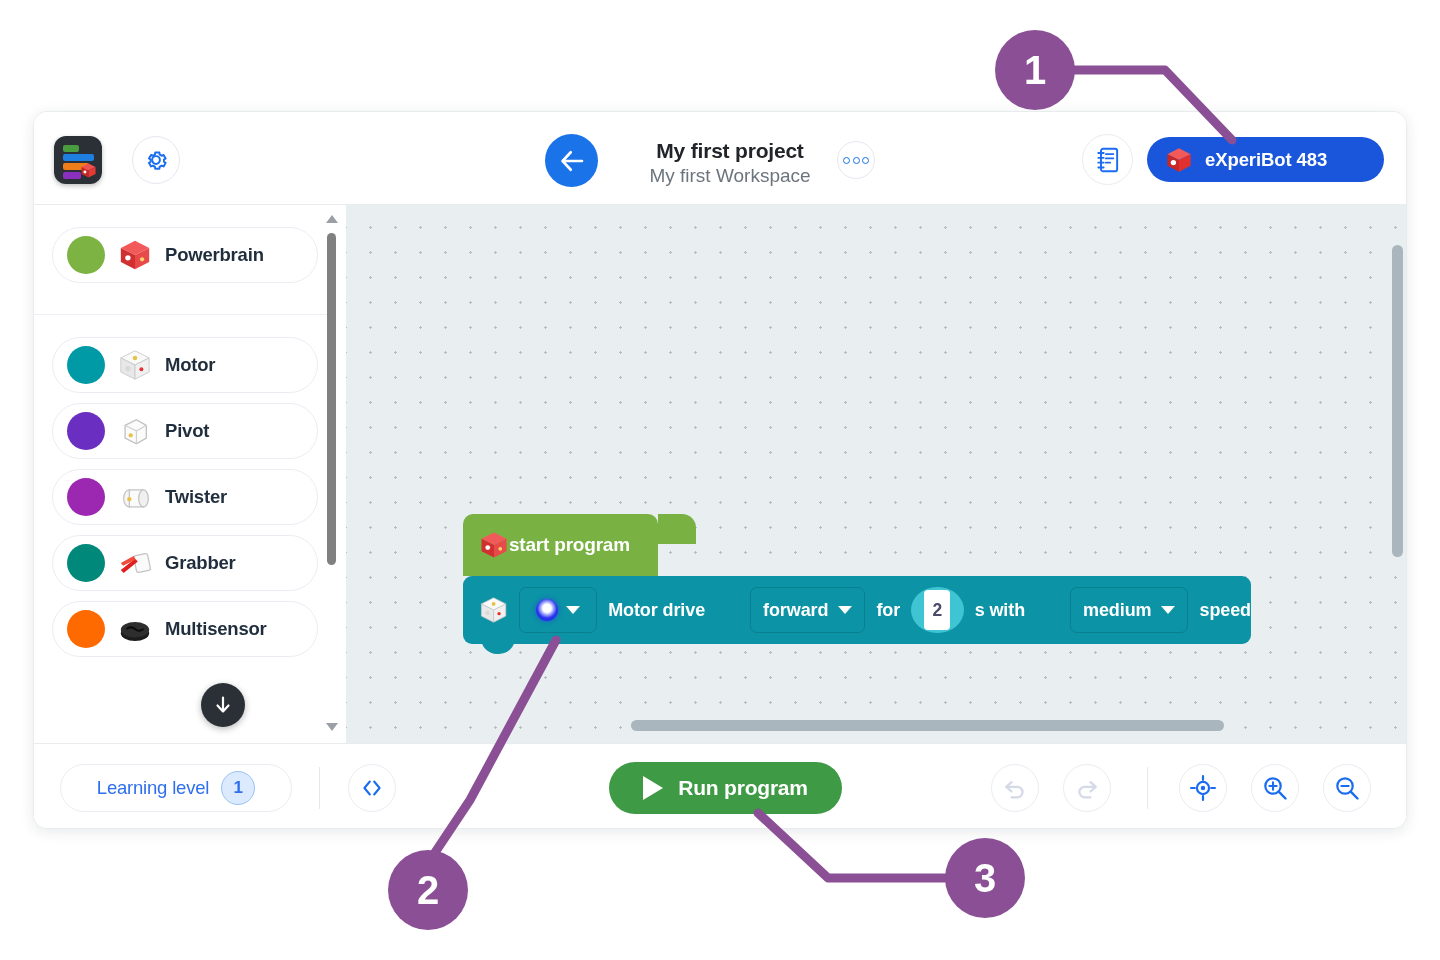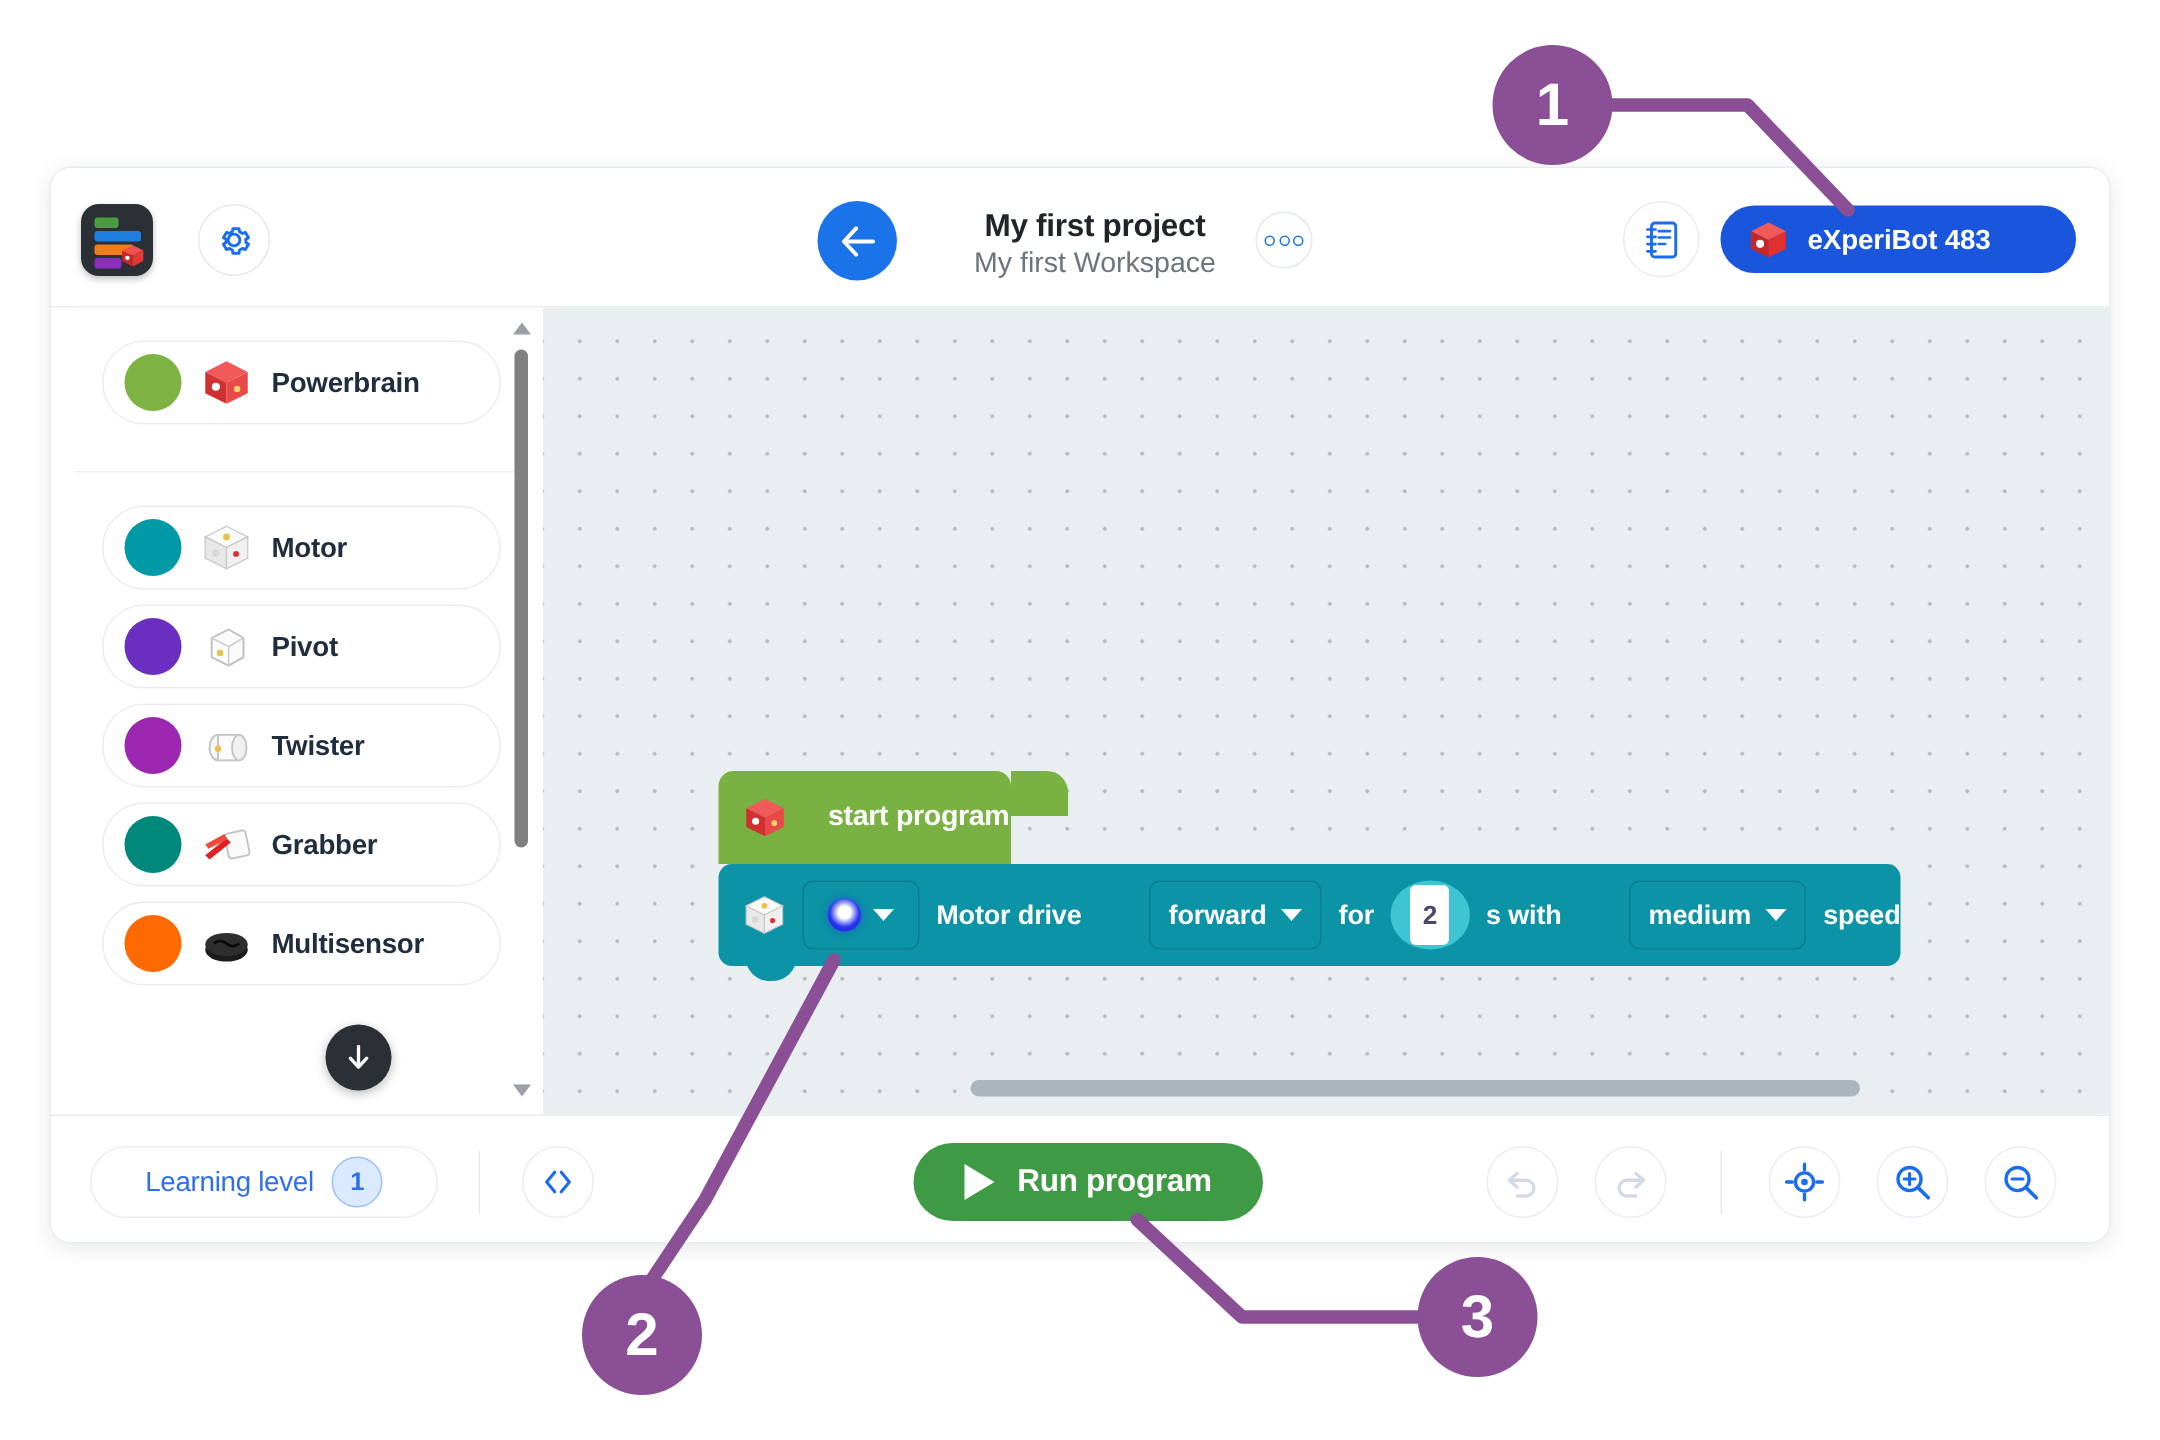--- a/index.html
+++ b/index.html
@@ -98,21 +98,21 @@
     display: flex; align-items: center; padding-left: 18px;
     gap: 12px; cursor: pointer;
   }
   .device-name {
     font-size: 18.5px; font-weight: bold; color: #fff;
     letter-spacing: -0.1px;
   }
 
   
   .app-body {
-    position: absolute; left: 16px; top: 93px;
+    position: absolute; left: 0; top: 93px;
     width: 1374px; height: 538px;
   }
   .sidebar {
     position: absolute; left: 0; top: 0;
     width: 312px; height: 538px;
     background: #fff; overflow: hidden;
   }
   .cat-group { position: absolute; left: 0; width: 302px; }
   .cat-group.top { top: 0; height: 110px; border-bottom: 1px solid #eceff3; }
   .cat-group.rest { top: 110px; }
@@ -176,21 +176,21 @@
     width: 593px; height: 11px;
     background: #a9b6bd; border-radius: 6px;
   }
 
   
   .block-start {
     position: absolute; left: 117px; top: 309px;
     width: 195px; height: 62px;
     background: #79b243;
     border-top-left-radius: 10px; border-top-right-radius: 10px;
-    display: flex; align-items: center; gap: 27px; padding-left: 16px;
+    display: flex; align-items: center; gap: 0; padding-left: 16px;
     cursor: grab;
   }
   .block-start::before {
     content: ""; position: absolute; right: -38px; top: 0;
     width: 38px; height: 30px; background: #79b243;
     border-top-right-radius: 14px;
   }
   .block-start::after {
     content: ""; position: absolute; left: 18px; bottom: -11px;
     width: 34px; height: 22px; background: #79b243;

